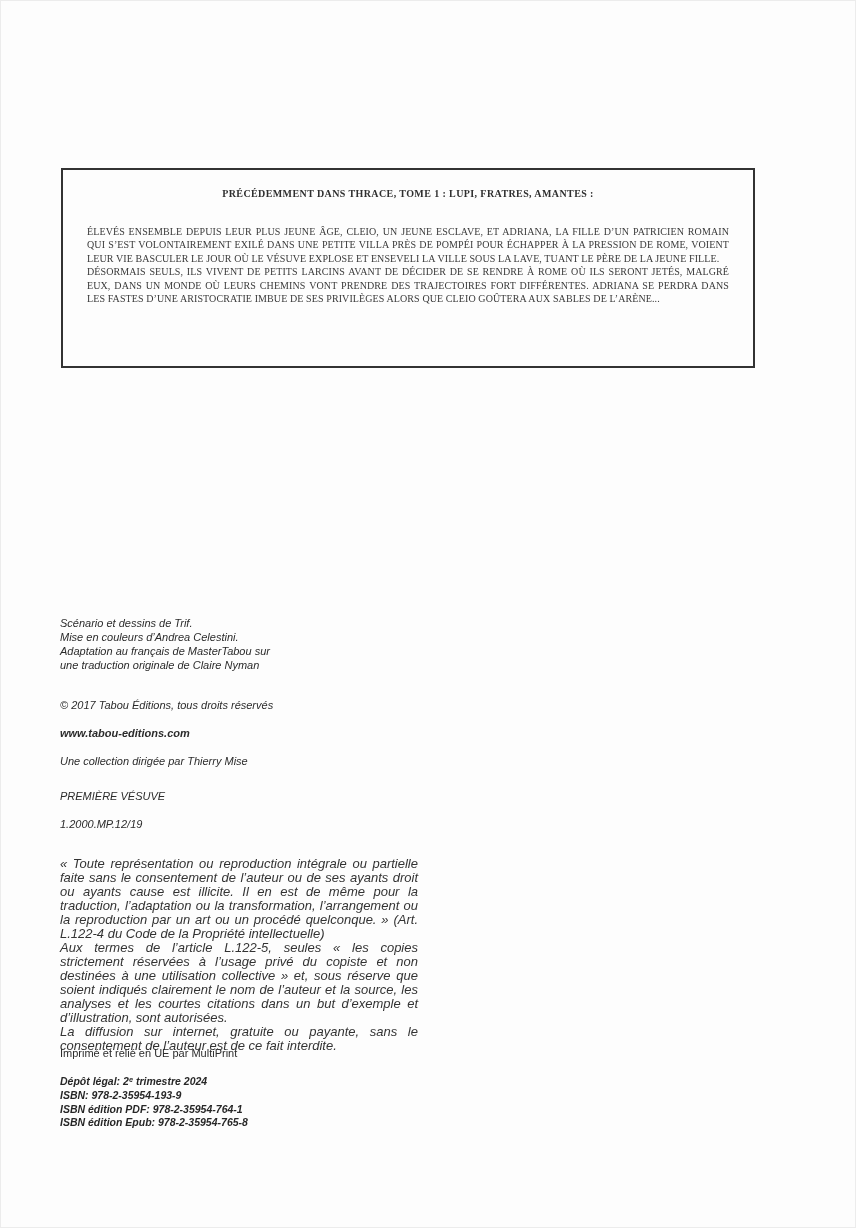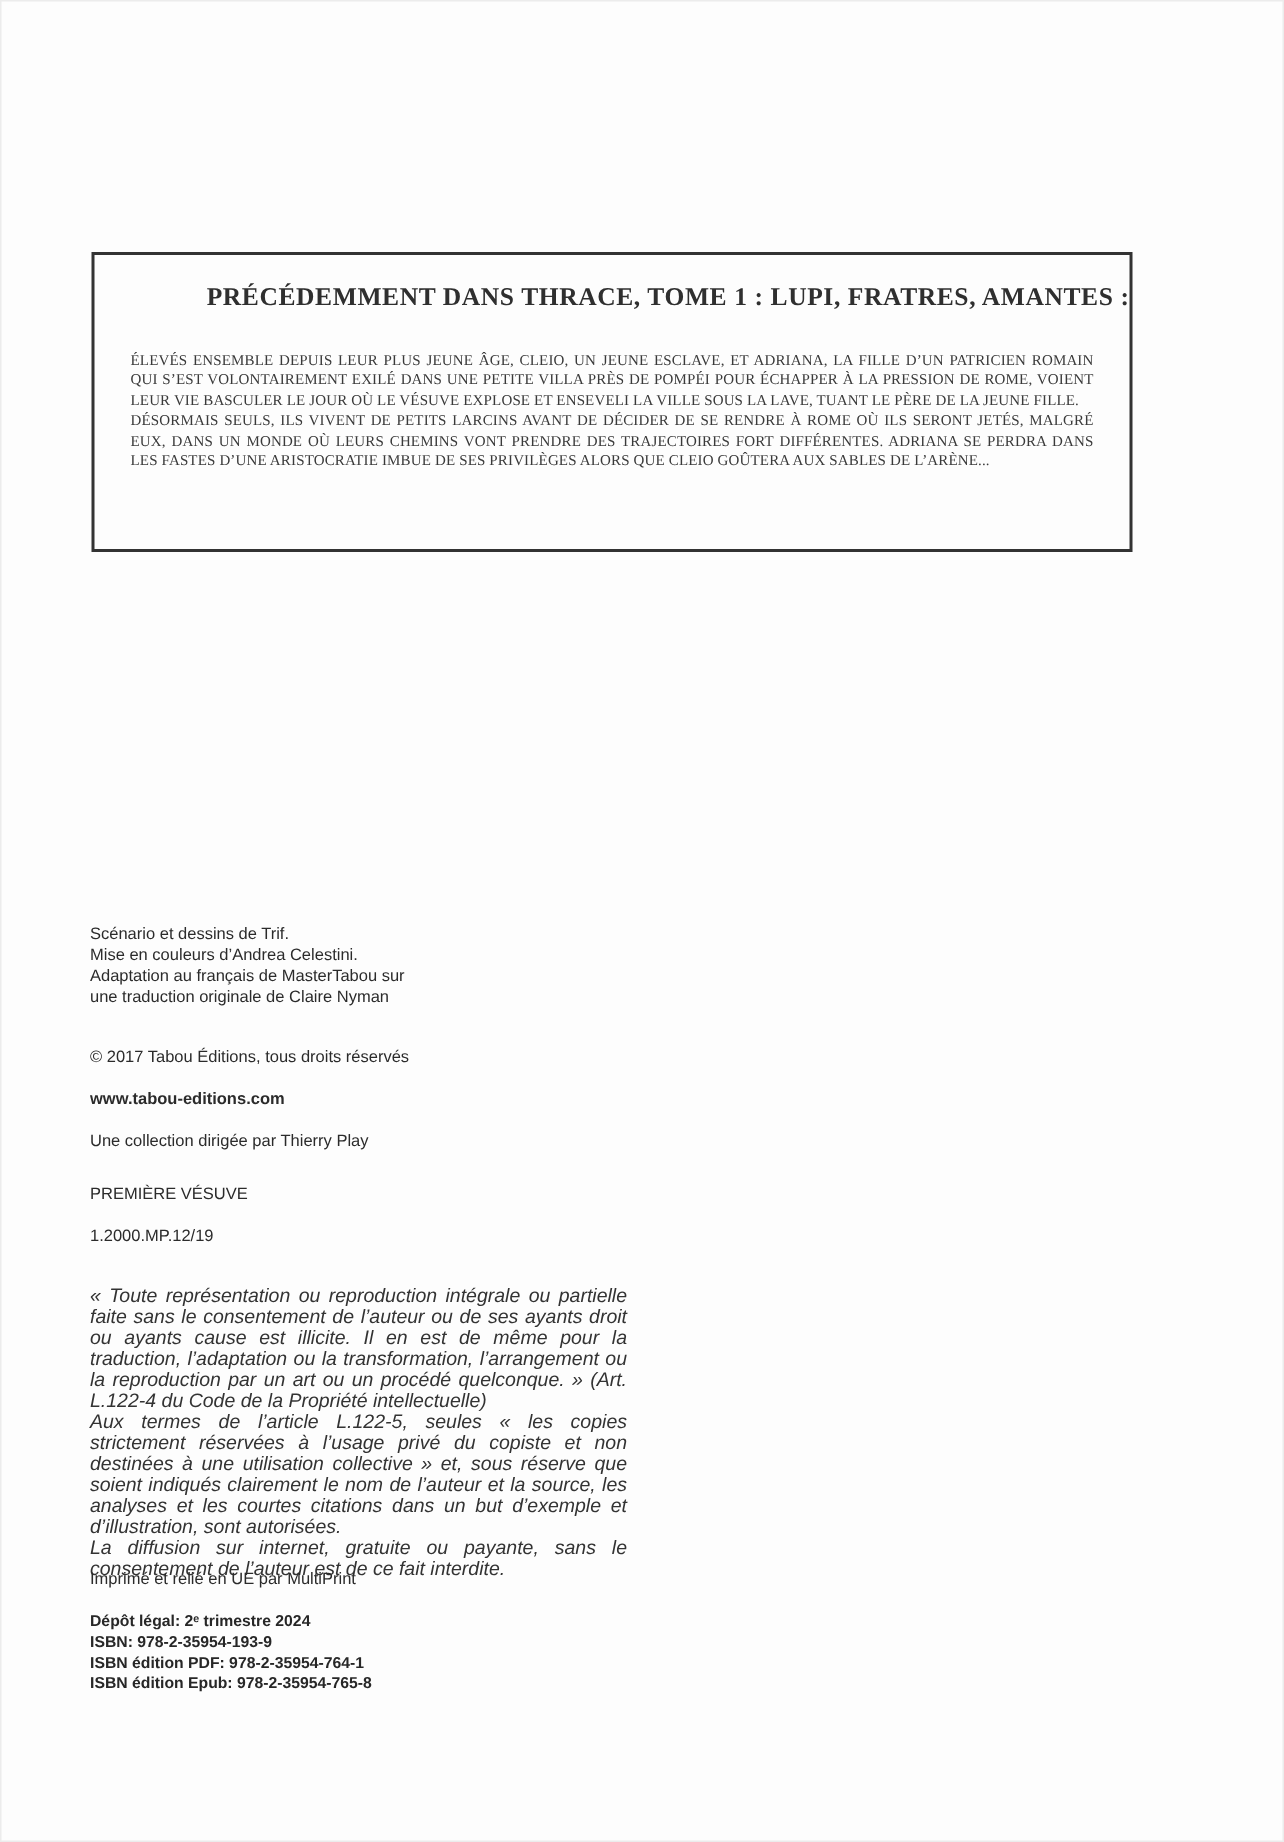--- a/index.html
+++ b/index.html
@@ -17,44 +17,45 @@
   .recap-box {
     position: absolute; left: 61px; top: 168px;
     width: 690px; height: 196px;
     border: 2px solid #333333;
     background: #fdfdfd;
     overflow: hidden;
     box-sizing: content-box;
   }
   .recap-title {
     margin-top: 18px;
-    text-align: right;
+    text-align: center;
     font-family: "Liberation Serif", "DejaVu Serif", serif;
     font-weight: bold;
-    font-size: 17px;
+    font-size: 10px;
     letter-spacing: 0.4px;
     color: #2f2f2f;
   }
   .recap-body {
     margin: 26px 24px 0 24px;
     font-family: "Liberation Serif", "DejaVu Serif", serif;
     font-size: 10px;
     line-height: 13.4px;
     letter-spacing: 0.1px;
     text-align: justify;
     white-space: pre-line;
     color: #3a3a3a;
   }
 
   
   .colophon-top {
     position: absolute; left: 60px; top: 616px;
     width: 430px;
     font-size: 11px; line-height: 14px;
     color: #2b2b2b;
+    font-style: italic;
   }
   .multiline { white-space: pre-line; }
   .copyright-line { margin-top: 26px; }
   .publisher-block { margin-top: 14px; }
   .website-line { font-weight: bold; }
   .collection-line { margin-top: 14px; }
   .edition-label { margin-top: 21px; }
   .print-code { margin-top: 14px; }
 
   .legal-block {
@@ -75,20 +76,21 @@
     color: #2b2b2b;
   }
   .printing-line { margin-top: 14px; }
   .legal-deposit {
     margin-top: 15px;
     font-weight: bold;
     font-size: 10.5px;
     line-height: 13.8px;
     white-space: pre-line;
     color: #272727;
+    font-style: italic;
   }
 </style>
 </head>
 <body>
 
 <div class="recap-box">
   <div class="recap-title">PRÉCÉDEMMENT DANS THRACE, TOME 1 : LUPI, FRATRES, AMANTES :</div>
   <div class="recap-body">ÉLEVÉS ENSEMBLE DEPUIS LEUR PLUS JEUNE ÂGE, CLEIO, UN JEUNE ESCLAVE, ET ADRIANA, LA FILLE D’UN PATRICIEN ROMAIN QUI S’EST VOLONTAIREMENT EXILÉ DANS UNE PETITE VILLA PRÈS DE POMPÉI POUR ÉCHAPPER À LA PRESSION DE ROME, VOIENT LEUR VIE BASCULER LE JOUR OÙ LE VÉSUVE EXPLOSE ET ENSEVELI LA VILLE SOUS LA LAVE, TUANT LE PÈRE DE LA JEUNE FILLE.
 DÉSORMAIS SEULS, ILS VIVENT DE PETITS LARCINS AVANT DE DÉCIDER DE SE RENDRE À ROME OÙ ILS SERONT JETÉS, MALGRÉ EUX, DANS UN MONDE OÙ LEURS CHEMINS VONT PRENDRE DES TRAJECTOIRES FORT DIFFÉRENTES. ADRIANA SE PERDRA DANS LES FASTES D’UNE ARISTOCRATIE IMBUE DE SES PRIVILÈGES ALORS QUE CLEIO GOÛTERA AUX SABLES DE L’ARÈNE...</div>
 </div>
@@ -98,21 +100,21 @@
 Mise en couleurs d’Andrea Celestini.
 Adaptation au français de MasterTabou sur
 une traduction originale de Claire Nyman</div>
 
   <div class="copyright-line">© 2017 Tabou Éditions, tous droits réservés</div>
 
   <div class="publisher-block">
     <div class="website-line">www.tabou-editions.com</div>
   </div>
 
-  <div class="collection-line">Une collection dirigée par Thierry Play</div>
+  <div class="collection-line">Une collection dirigée par Thierry Mise</div>
 
   <div class="edition-label">PREMIÈRE VÉSUVE</div>
 
   <div class="print-code">1.2000.MP.12/19</div>
 </div>
 
 <div class="legal-block">« Toute représentation ou reproduction intégrale ou partielle faite sans le consentement de l’auteur ou de ses ayants droit ou ayants cause est illicite. Il en est de même pour la traduction, l’adaptation ou la transformation, l’arrangement ou la reproduction par un art ou un procédé quelconque. » (Art. L.122-4 du Code de la Propriété intellectuelle)
 Aux termes de l’article L.122-5, seules « les copies strictement réservées à l’usage privé du copiste et non destinées à une utilisation collective » et, sous réserve que soient indiqués clairement le nom de l’auteur et la source, les analyses et les courtes citations dans un but d’exemple et d’illustration, sont autorisées.
 La diffusion sur internet, gratuite ou payante, sans le consentement de l’auteur est de ce fait interdite.</div>
 

